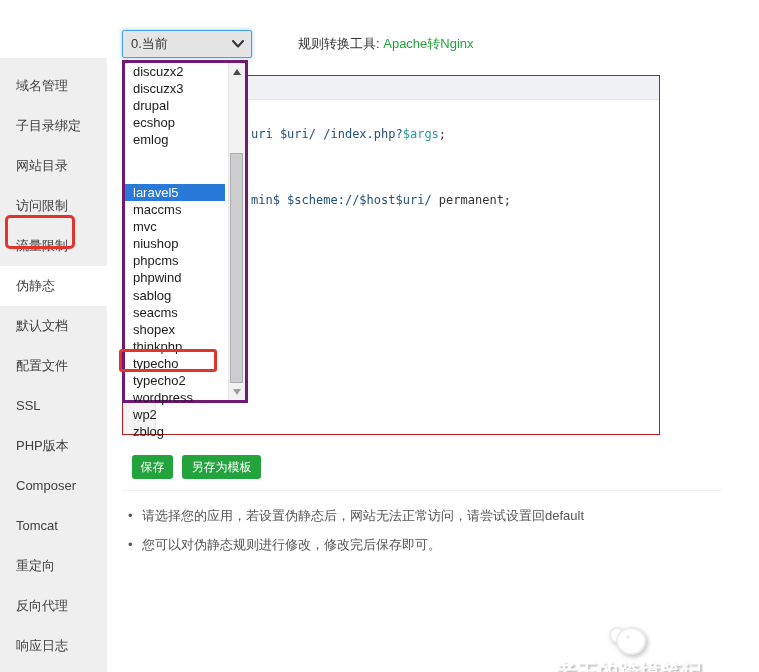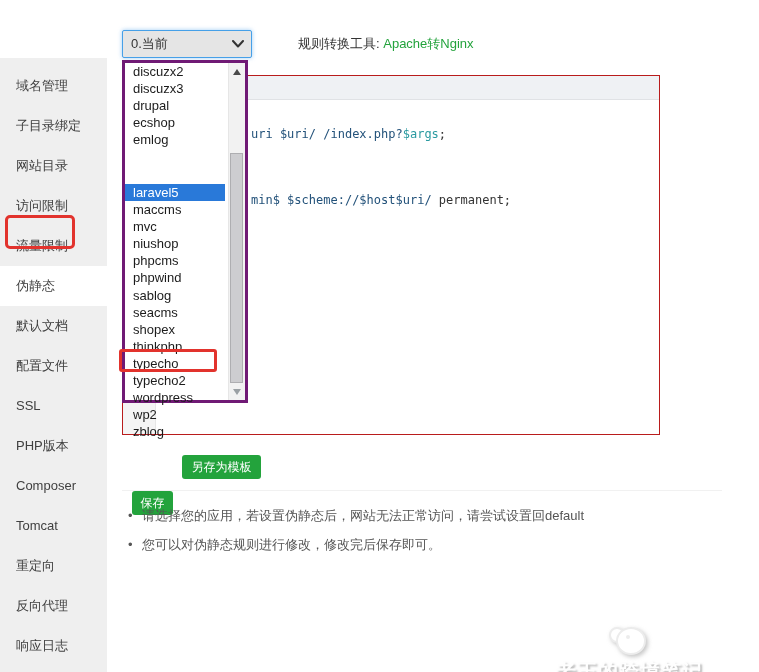--- a/index.html
+++ b/index.html
@@ -89,21 +89,21 @@
     position:absolute;left:1px;top:90px;width:13px;height:230px;
     background:#cdcdd0;border:1px solid #aeaeb1;box-sizing:border-box;
   }
   
   .btn{
     position:absolute;top:455px;height:24px;border:none;border-radius:3px;
     background:var(--green,#23a33c);color:#fff;font-size:12px;
     font-family:"Liberation Sans",sans-serif;cursor:pointer;
     display:flex;align-items:center;justify-content:center;padding:0;
   }
-  #btn-save{left:132px;width:41px;margin-top:36px;}
+  #btn-save{left:132px;width:41px;}
   #btn-save-template{left:182px;width:79px;}
   .divider{position:absolute;left:122px;top:490px;width:600px;height:1px;background:#f1f1f1;}
   .notes{position:absolute;left:128px;top:507px;width:560px;}
   .note-row{display:flex;align-items:flex-start;margin-bottom:11px;}
   .note-bullet{color:#555;font-size:13px;line-height:18px;width:14px;flex:none;}
   .note-text{font-size:13px;line-height:18px;color:#555;}
   
   .watermark{
     position:absolute;left:550px;top:620px;display:flex;align-items:center;
     pointer-events:none;

